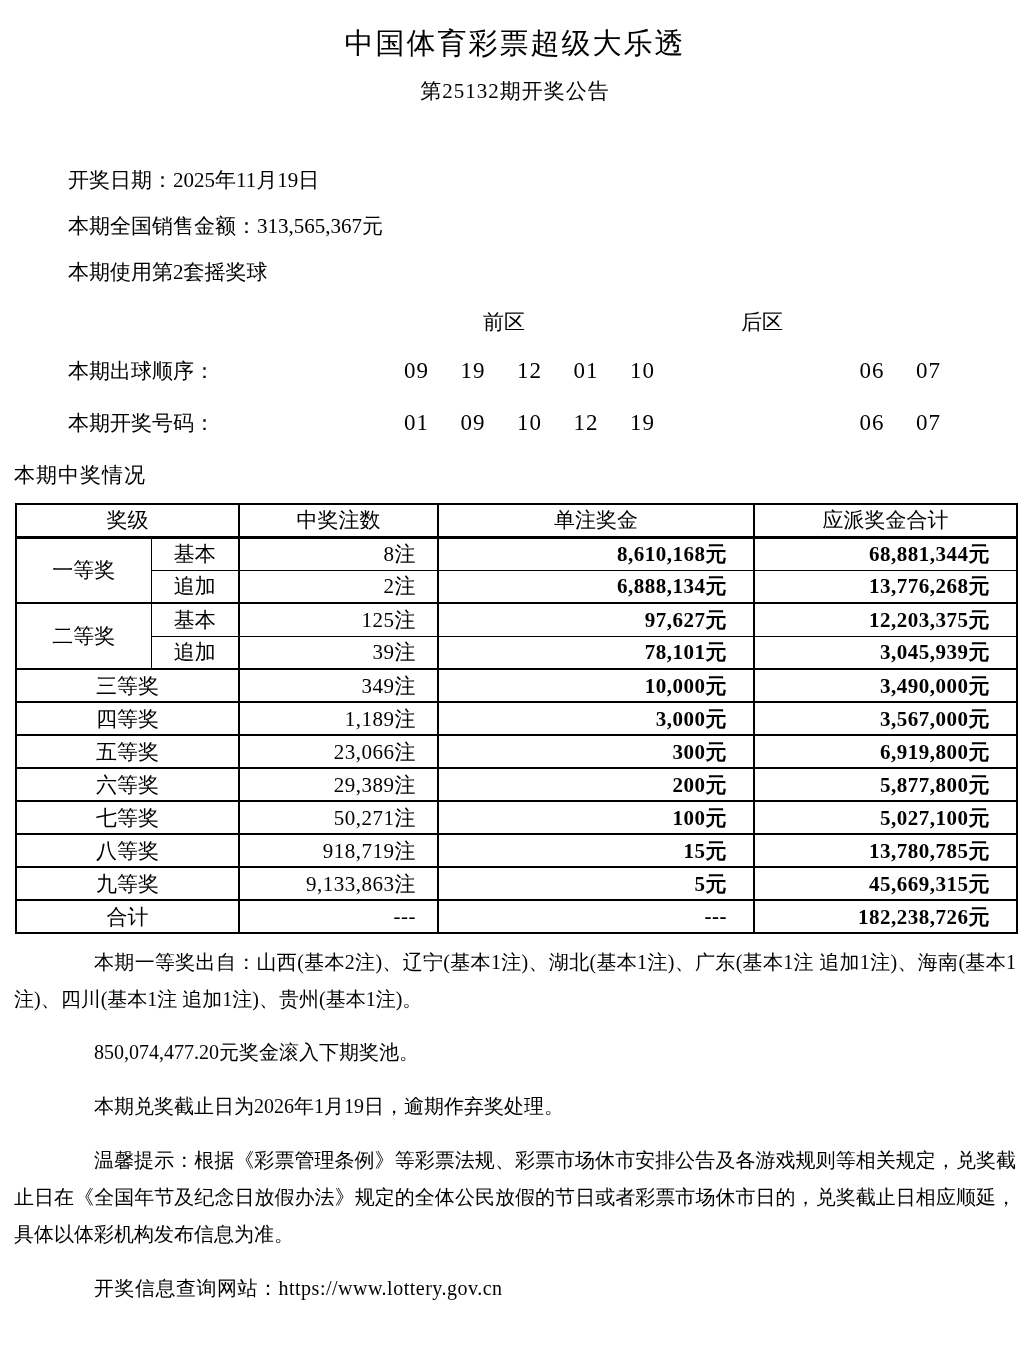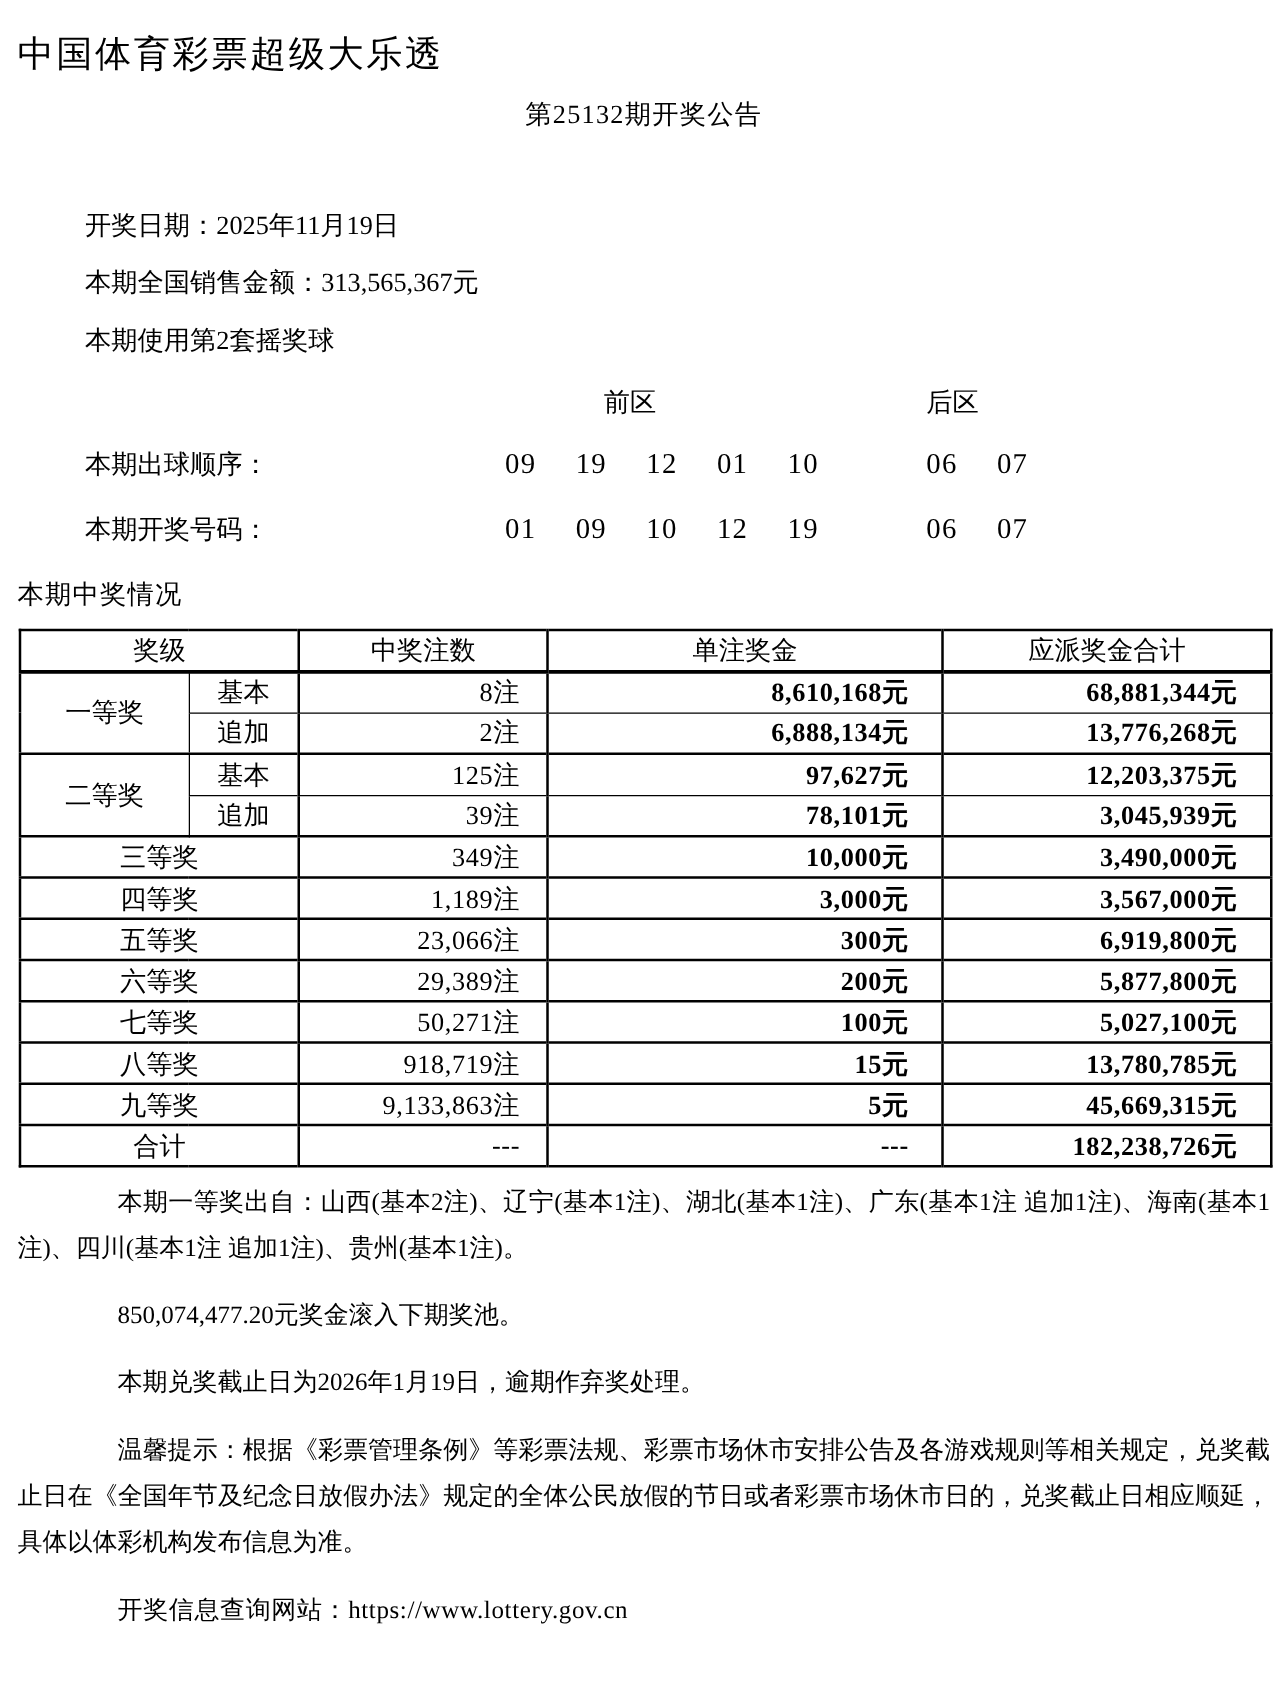--- a/index.html
+++ b/index.html
@@ -8,20 +8,21 @@
     width: 1030px;
     min-height: 1348px;
     background: #ffffff;
     color: #000000;
     font-family: "Liberation Serif", "DejaVu Serif", serif;
   }
   .page { padding: 24px 14px 30px 14px; }
 
   .doc-title {
     margin: 0;
+    text-align: center;
     font-size: 29px;
     font-weight: 500;
     letter-spacing: 2px;
   }
   .doc-subtitle {
     margin: 13px 0 0 0;
     text-align: center;
     font-size: 21px;
     font-weight: 400;
     letter-spacing: 1px;
@@ -31,21 +32,21 @@
   .info-block p { margin: 0; font-size: 21px; line-height: 46px; }
 
   .zone-header-row { position: relative; height: 46px; margin-top: 4px; }
   .zone-front-label { position: absolute; left: 390px; width: 200px; text-align: center; font-size: 21px; line-height: 46px; }
   .zone-back-label  { position: absolute; left: 727px; width: 200px; text-align: left; font-size: 21px; line-height: 46px; }
 
   .numbers-row { position: relative; height: 52px; }
   .numbers-row .row-label { position: absolute; left: 54px; font-size: 21px; line-height: 52px; }
   .numbers-row .front-numbers,
   .numbers-row .back-numbers {
-    position: absolute; text-align: left; font-size: 23px; line-height: 52px;
+    position: absolute; text-align: right; font-size: 23px; line-height: 52px;
     letter-spacing: 1px; word-spacing: 9px; white-space: pre;
   }
   .numbers-row .front-numbers { left: 390px; width: 200px; }
   .numbers-row .back-numbers  { left: 727px; width: 200px; }
 
   .table-title {
     margin: 12px 0 14px 0;
     text-align: left;
     font-size: 21px;
     font-weight: 400;

